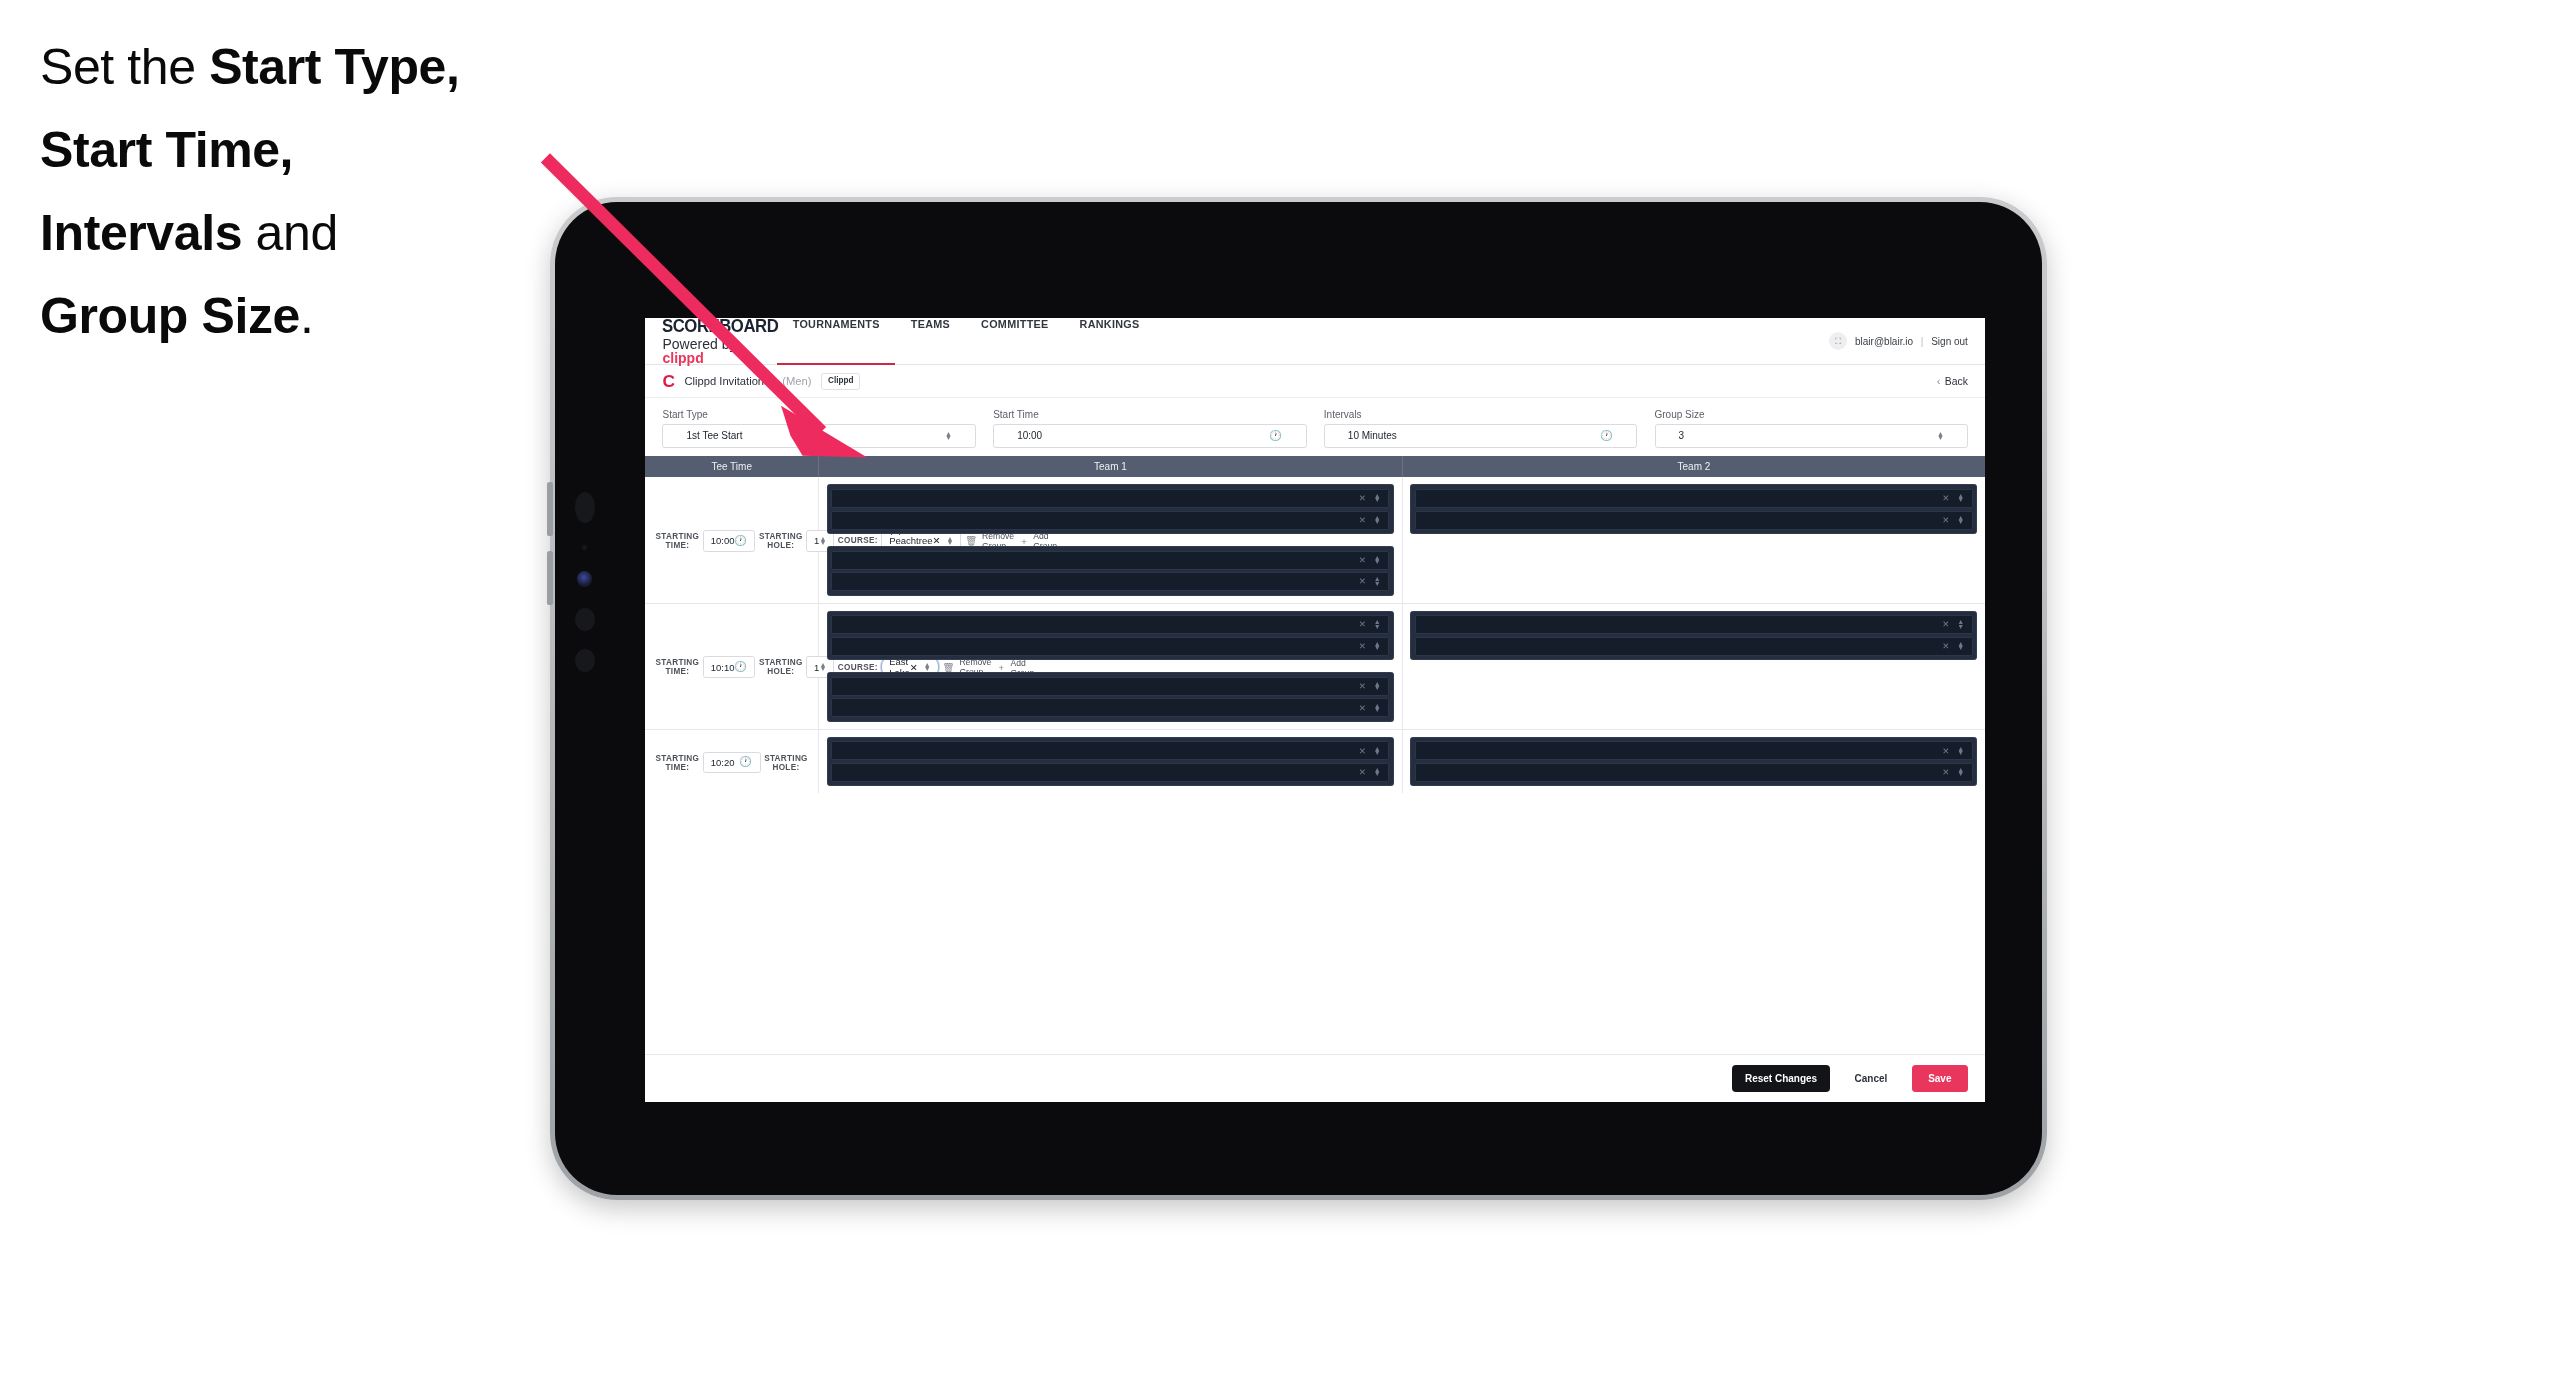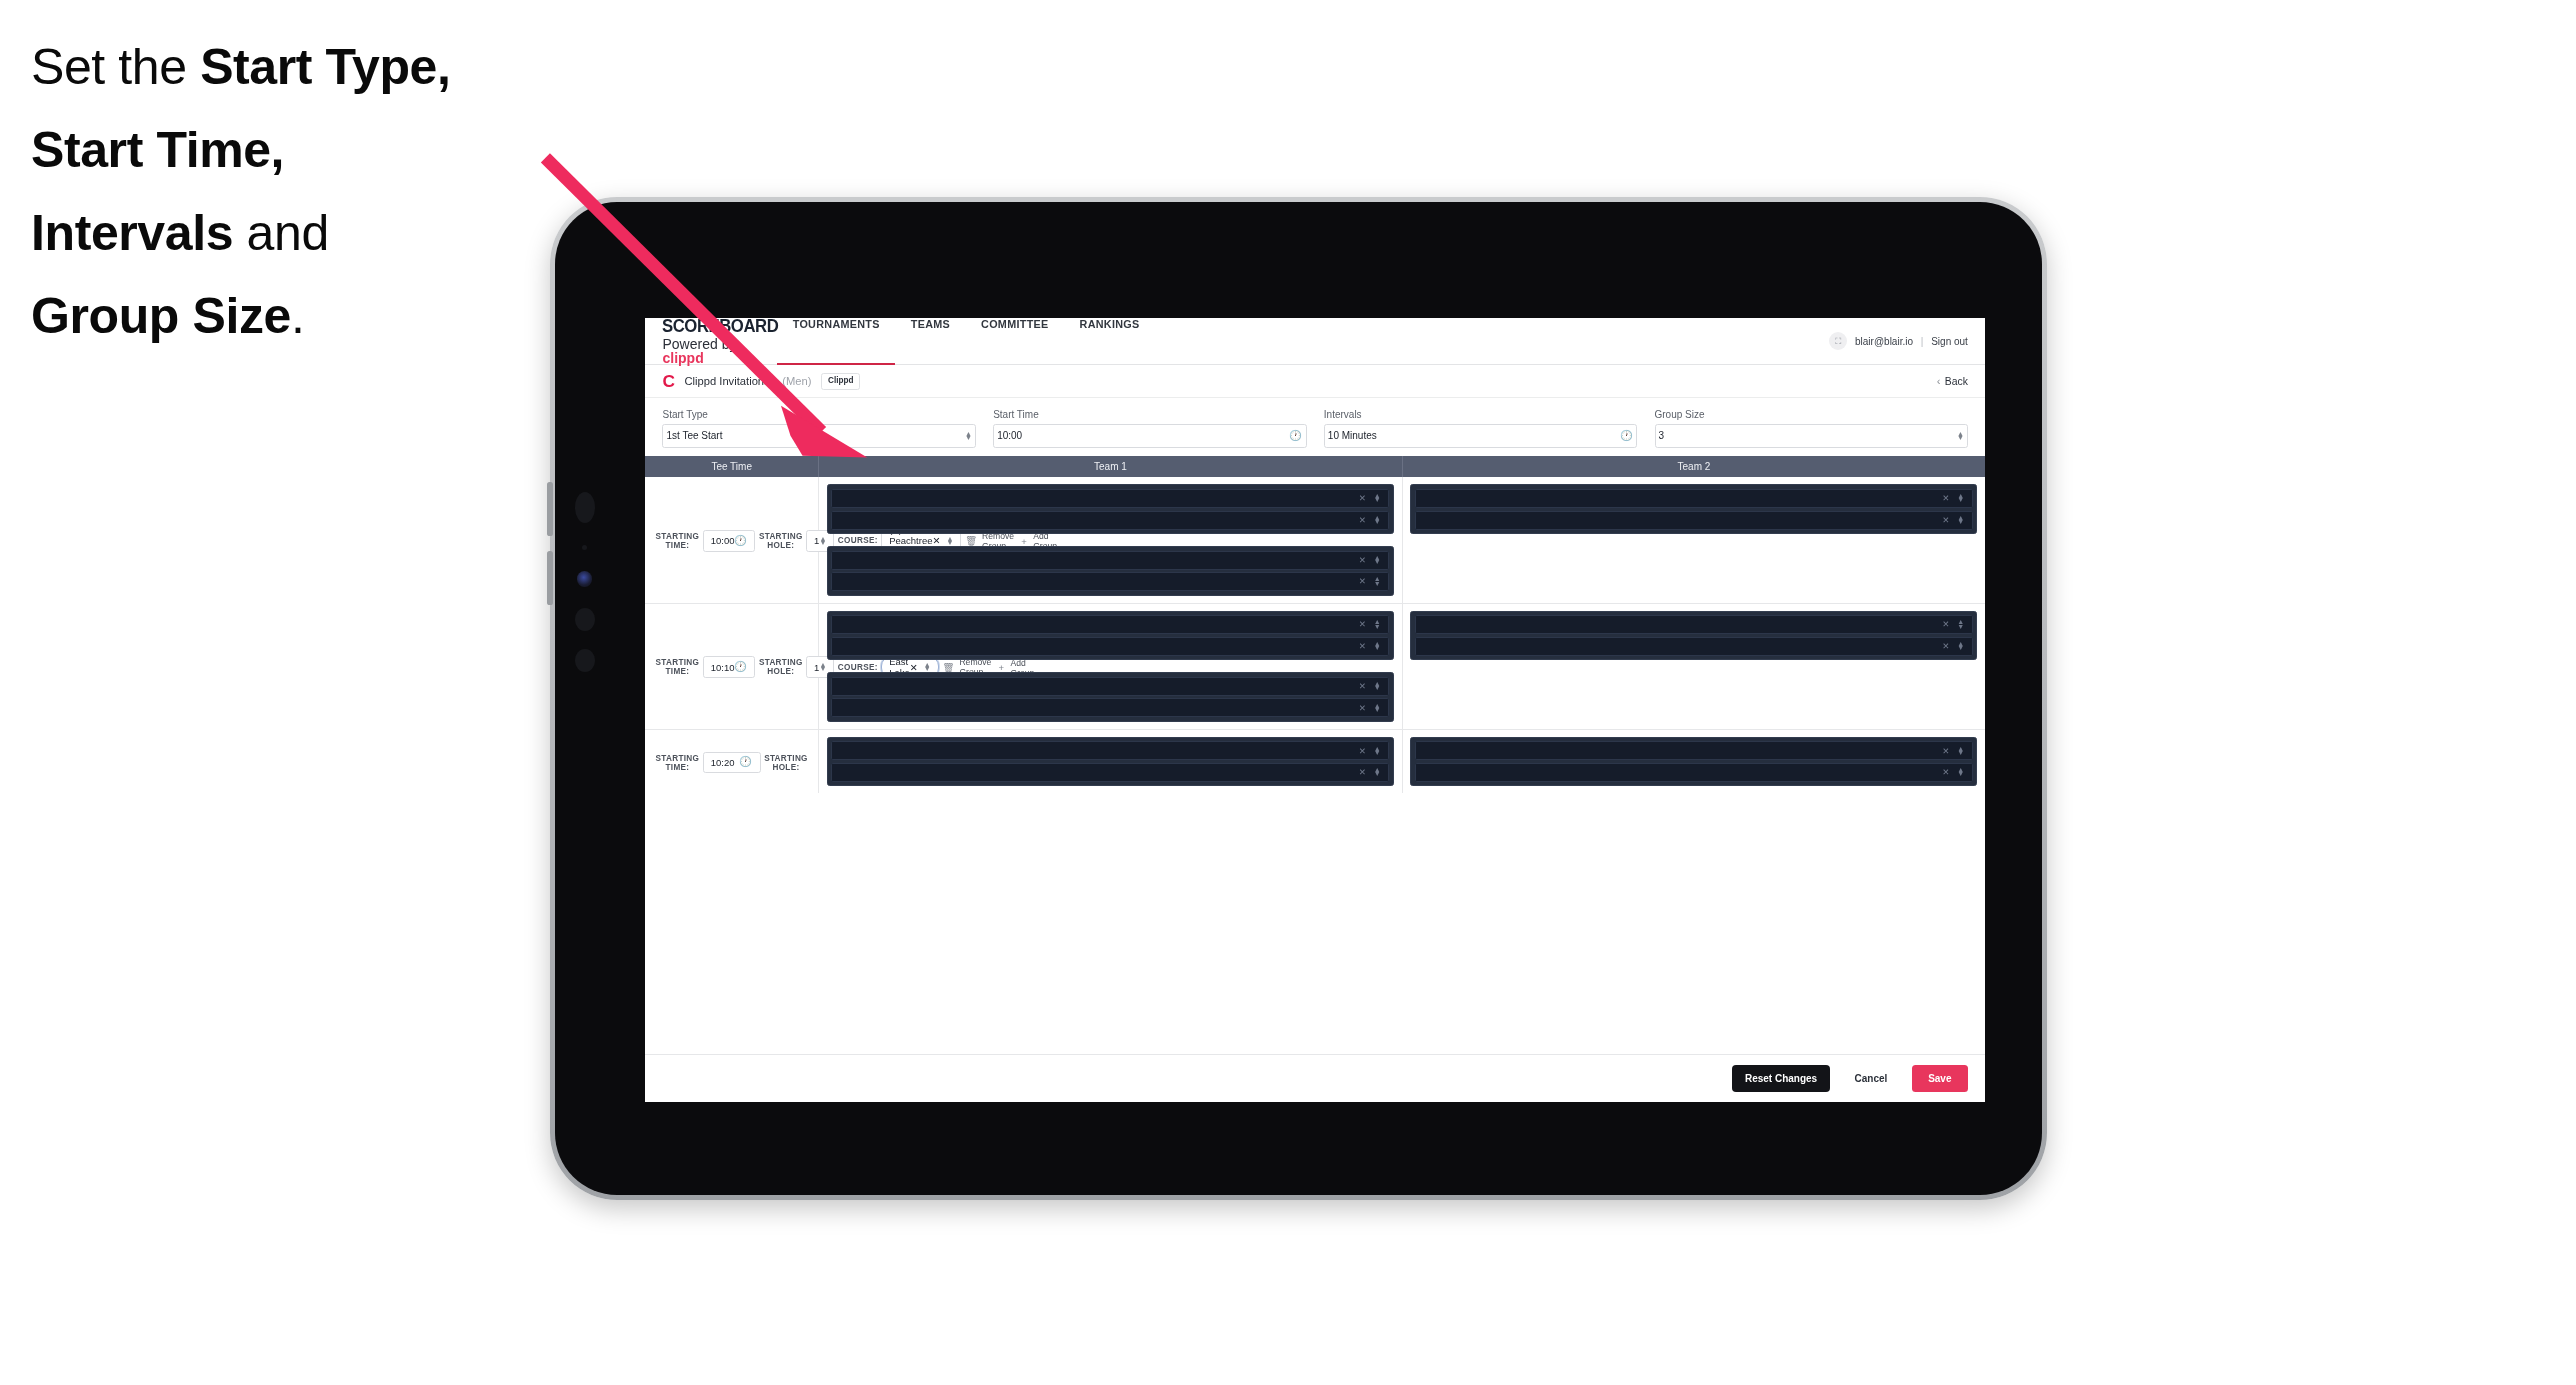--- a/index.html
+++ b/index.html
@@ -6,21 +6,21 @@
   html, body {
     width: 2576px; height: 1386px;
     background: #ffffff;
     font-family: "Liberation Sans", sans-serif;
     overflow: hidden;
   }
   #stage { position: relative; width: 2576px; height: 1386px; background: #fff; }
 
   
   #headline {
-    position: absolute; left: 31px; top: 26px; width: 552px;
+    position: absolute; left: 40px; top: 26px; width: 552px;
     font-size: 50px; line-height: 1.66; color: #0a0a0a;
     font-weight: 400; letter-spacing: -0.4px;
   }
   #headline b { font-weight: 700; }
 
   
   #tablet {
     position: absolute; left: 550px; top: 197px;
     width: 1497px; height: 1003px;
     background: linear-gradient(180deg,#c9cbcd 0%, #b9bbbe 45%, #9fa2a6 100%);
@@ -118,21 +118,21 @@
 
   
   #formrow {
     display: flex; gap: 17.3px; padding: 10.4px 17.3px 8.6px 17.3px; background: #fff;
   }
   .field { flex: 1; display: flex; flex-direction: column; gap: 4.3px; }
   .field-label { font-size: 10px; color: #5b6069; }
   .field-ctl {
     height: 24px; border: 0.9px solid #d9dbdf; border-radius: 2.6px;
     background: #fff; display: flex; align-items: center;
-    padding: 0 3px; font-size: 10px; color: #222730;
+    padding: 0 23px; font-size: 10px; color: #222730;
   }
   .field-ctl .val { flex: 1; }
   .ctl-icon { color: #8b9098; font-size: 10.4px; line-height: 1; display:flex; }
   .stepper {
     display: flex; flex-direction: column; line-height: 4.3px;
     font-size: 7px; color: #7c828b;
   }
 
   
   #table-wrap { position: relative; }

